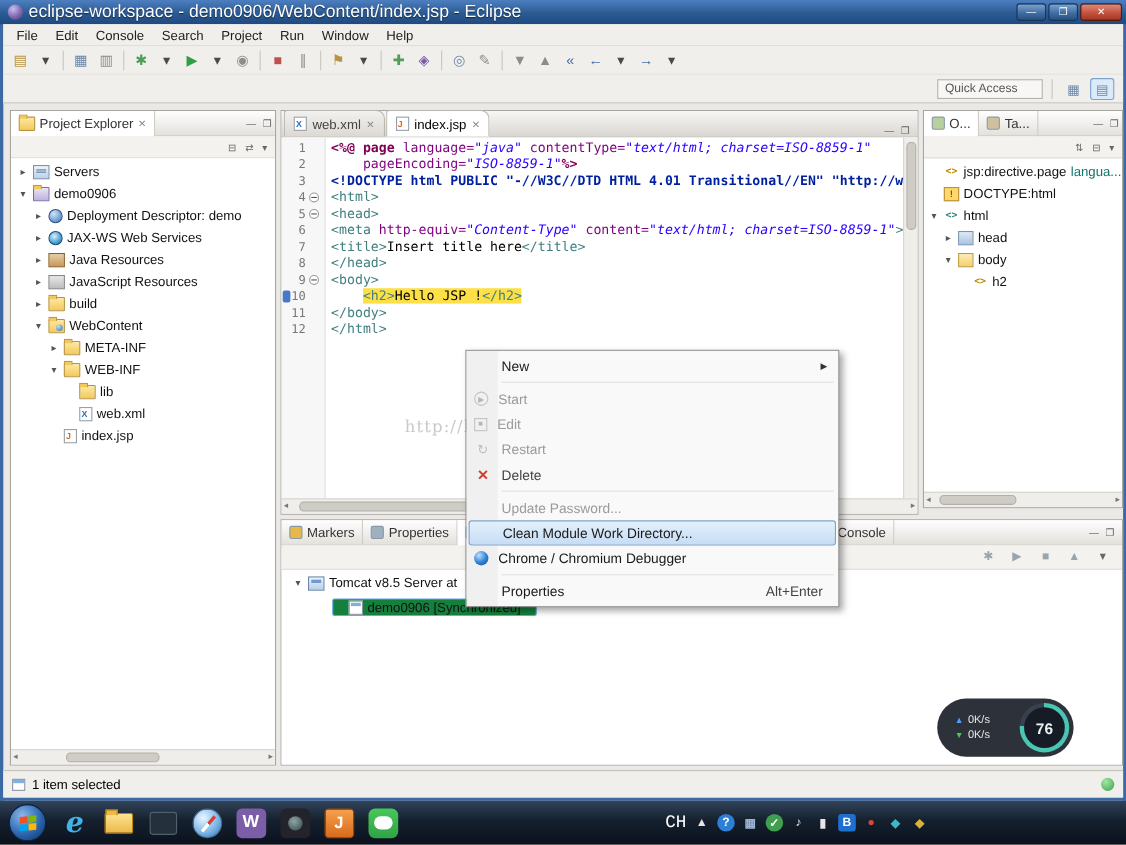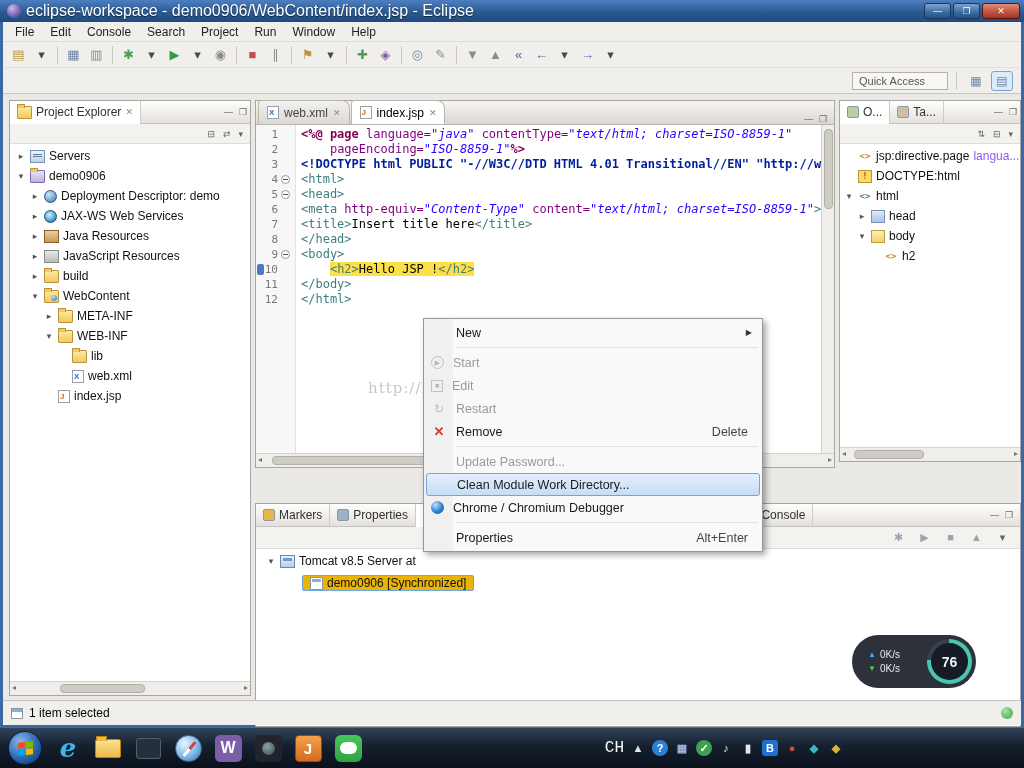--- a/index.html
+++ b/index.html
@@ -50,21 +50,21 @@
   .vhead-spacer { flex:1; }
   .small-glyph { font-size:9px; color:#666; padding:0 3px; }
   .vtoolbar { height:20px; background:#f4f2ef; border-bottom:1px solid #e0ddd8; display:flex;
     align-items:center; justify-content:flex-end; padding-right:4px; gap:2px; flex:none; }
 
   #pe { left:6px; top:100px; width:242px; height:596px; }
   #ptree { flex:1; overflow:hidden; background:#fff; padding-top:2px; }
   .trow { display:flex; align-items:center; height:20px; gap:4px; white-space:nowrap; }
   .arrow { width:10px; text-align:center; font-size:9px; color:#555; flex:none; }
   .tlabel { color:#111; }
-  .tsuffix { color:#8b5cf6; }
+  .tsuffix { color:#0f766e; }
 
   .hscroll { height:14px; background:#f0eeeb; border-top:1px solid #d6d3ce; position:relative; flex:none; }
   .hthumb { position:absolute; top:2px; height:9px; background:#cfccc6; border:1px solid #b2afa9; border-radius:4px; }
   .hs-arrow { position:absolute; top:1px; font-size:8px; color:#777; }
 
   
   #editor { left:252px; top:100px; width:580px; height:368px; }
   #etabs { height:24px; background:linear-gradient(#f7f6f4,#dad7d2); border-bottom:1px solid #b9b6b1;
     display:flex; align-items:flex-end; padding-left:2px; flex:none; }
   .etab { height:24px; display:flex; align-items:center; gap:5px; padding:0 8px;
@@ -100,33 +100,33 @@
   #otree { flex:1; overflow:hidden; padding-top:2px; }
   .oico { width:14px; height:13px; flex:none; display:flex; align-items:center; justify-content:center;
     font:bold 9px "DejaVu Sans Mono",monospace; }
   .oico.angle { color:#c08a00; }
   .oico.doctype { background:#ffd867; border:1px solid #b8923d; color:#7a5200; font-size:8px; }
   .oico.htmltag { color:#3f7f7f; }
   .oico.headtag { background:linear-gradient(#dfeaf6,#a9c4e0); border:1px solid #7a92b4; }
   .oico.bodytag { background:linear-gradient(#ffedb8,#f3cf6d); border:1px solid #c19a3c; }
 
   
-  #bottom { left:252px; top:472px; width:766px; height:224px;margin-top:31px; }
+  #bottom { left:252px; top:472px; width:766px; height:224px; }
   #btabs { height:23px; background:linear-gradient(#fefefe,#e4e1dc); border-bottom:1px solid #c6c3be;
     display:flex; align-items:center; flex:none; }
   .tabico { width:12px; height:12px; border-radius:2px; border:1px solid #8899aa; flex:none; }
   .ti-markers { background:#e8b74a; }
   .ti-properties { background:#9fb0c0; }
   .ti-servers { background:#6f9bd0; }
   .ti-console { background:#a8b2bc; }
   #bpanel-body { flex:1; background:#fff; position:relative; }
   #server-toolbar { height:22px; background:#f4f2ef; border-bottom:1px solid #e0ddd8;
     display:flex; align-items:center; justify-content:flex-end; gap:3px; padding-right:6px; }
   .srow { display:flex; align-items:center; height:20px; gap:4px; margin-top:2px; white-space:nowrap; }
-  .srow .sel-box { border:1px solid #6da6e8; background:#eab308; padding:0 7px; border-radius:2px; }
+  .srow .sel-box { border:1px solid #6da6e8; background:#15803d; padding:0 14px; border-radius:2px; }
 
   
   .ico { width:15px; height:13px; position:relative; display:inline-block; flex:none; }
   .ico.folder, .ico.webfolder { background:linear-gradient(#fde9a2,#f3c95c); border:1px solid #b8923d; border-radius:1px; }
   .ico.folder::before, .ico.webfolder::before, .ico.project::before {
     content:""; position:absolute; top:-3px; left:-1px; width:6px; height:3px;
     background:#f3c95c; border:1px solid #b8923d; border-bottom:none; border-radius:1px 1px 0 0; }
   .ico.webfolder::after { content:""; position:absolute; right:1px; bottom:1px; width:6px; height:6px;
     border-radius:50%; background:radial-gradient(circle at 35% 30%,#bfe0ff,#2b6fae); }
   .ico.project { background:linear-gradient(#e8e4f4,#beb2dc); border:1px solid #7b68ae; border-radius:1px; }
@@ -673,21 +673,20 @@
       <div class="mi dis">
         <span class="mic stop">■</span>
         <span class="mlabel">Edit</span>
       </div>
       <div class="mi dis">
         <span class="mic restart">↻</span>
         <span class="mlabel">Restart</span>
       </div>
       <div class="mi">
         <span class="mic remove">✕</span>
-        <span class="mlabel">Remove</span>
         <span class="mshort">Delete</span>
       </div>
       <div class="msep"></div>
       <div class="mi dis">
         <span class="mic"></span>
         <span class="mlabel">Update Password...</span>
       </div>
       <div class="mi hi">
         <span class="mic"></span>
         <span class="mlabel">Clean Module Work Directory...</span>

